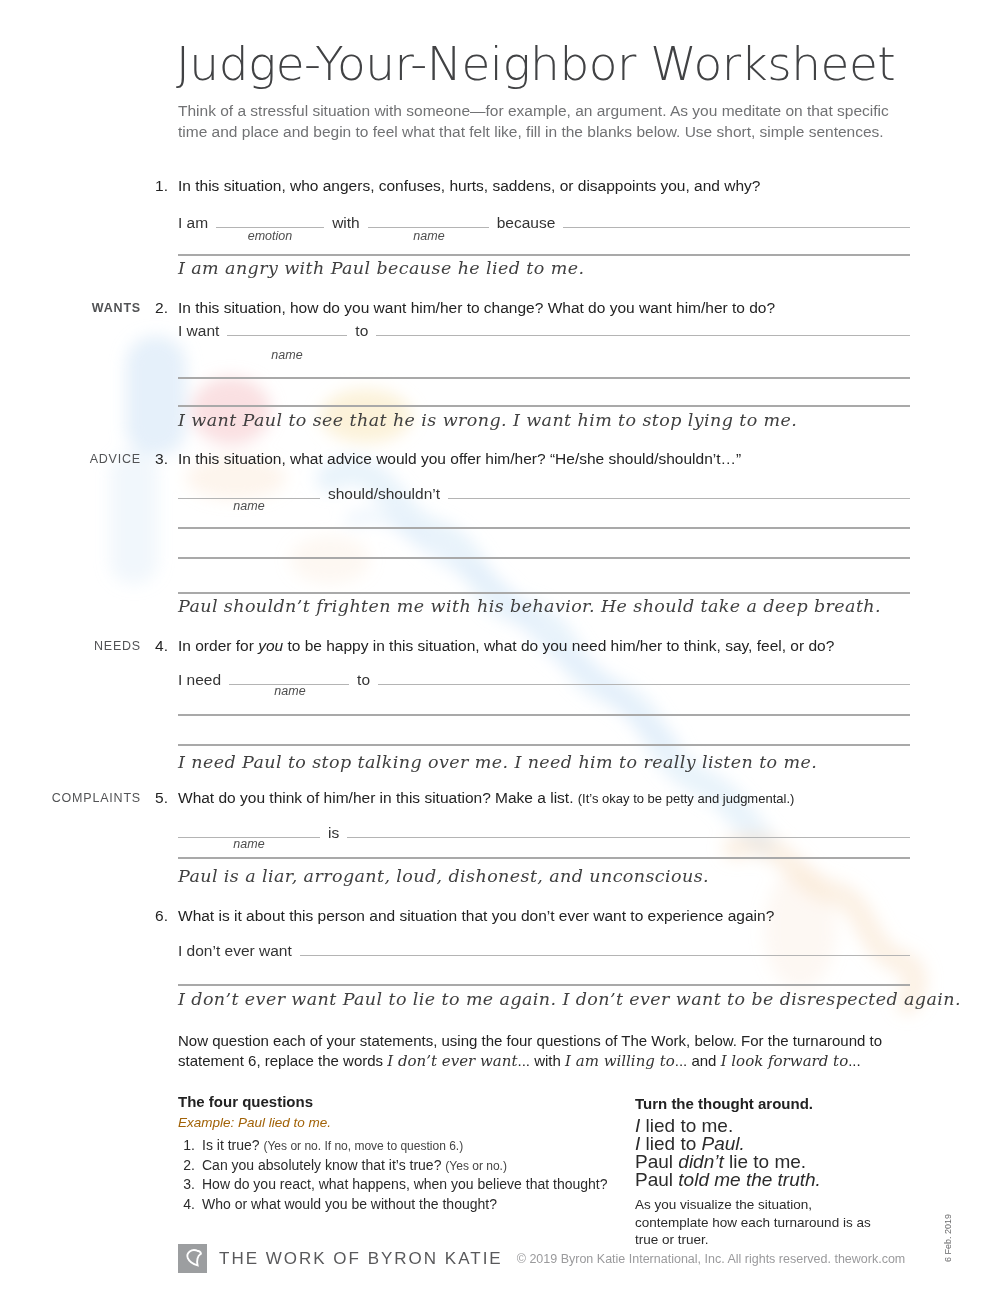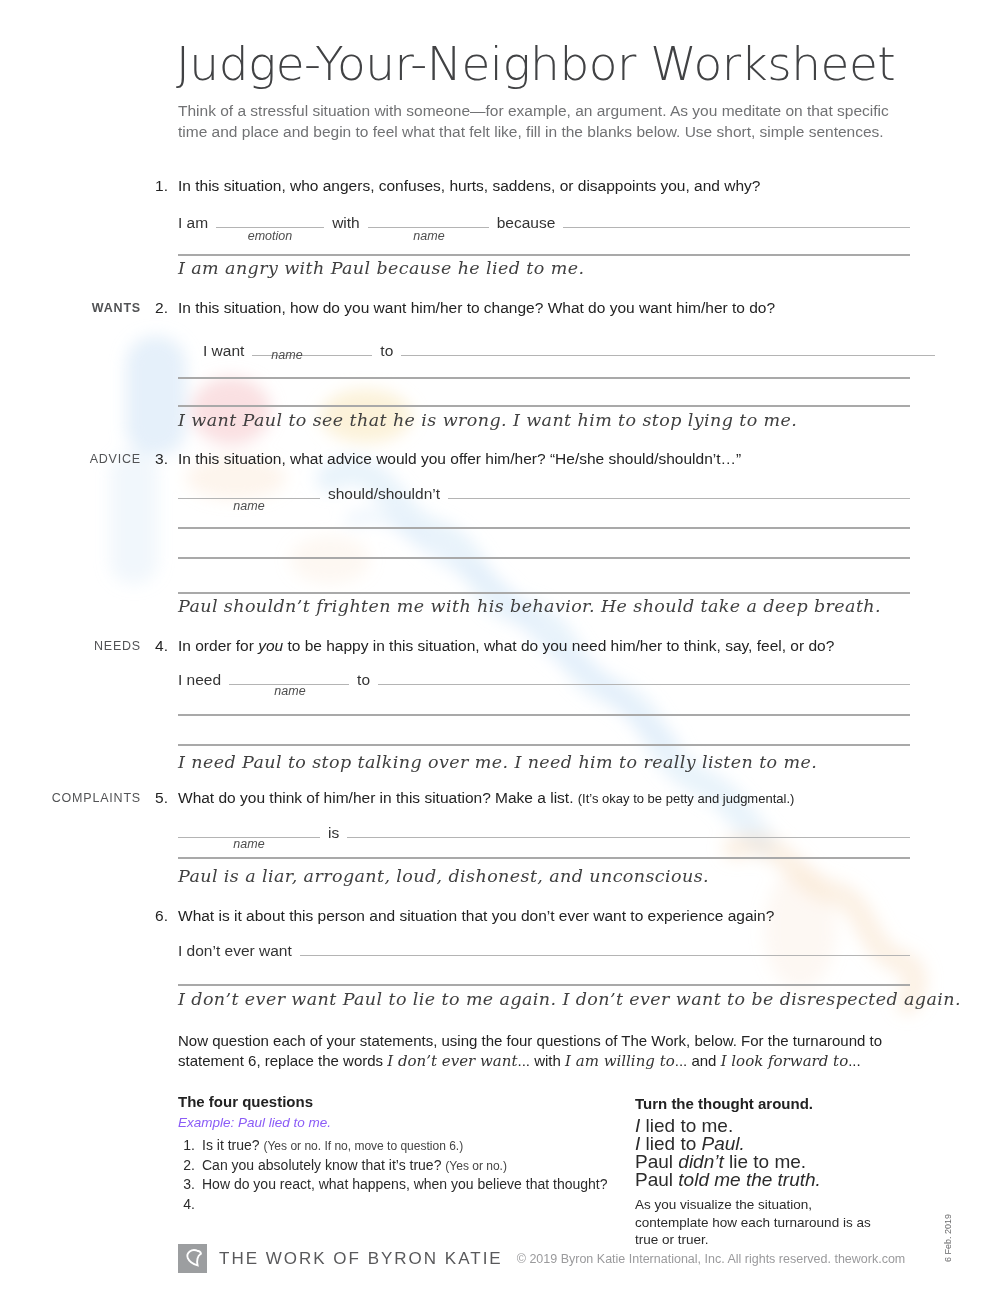--- a/index.html
+++ b/index.html
@@ -25,21 +25,21 @@
   .example{left:178px;width:760px;font-family:"DejaVu Serif","Liberation Serif",serif;
            font-style:italic;font-size:17.5px;letter-spacing:0.4px;color:#404040;white-space:nowrap;}
   .it{font-style:italic;}
   .small-paren{font-size:13px;}
 
   .note{left:178px;top:1031px;width:740px;font-size:15px;line-height:20px;color:#232323;}
   .script{font-family:"DejaVu Serif","Liberation Serif",serif;font-style:italic;color:#333;}
 
   .col-head{font-size:15px;font-weight:700;color:#222;}
   .fq{left:178px;top:1093px;width:460px;}
-  .fq-example{font-style:italic;font-size:13.5px;color:#8b5cf6;margin-top:5px;}
+  .fq-example{font-style:italic;font-size:13.5px;color:#a16207;margin-top:5px;}
   .fq-list{margin-top:6px;}
   .fq-item{display:flex;gap:7px;font-size:14px;line-height:18.5px;color:#2b2b2b;}
   .fq-item .n{width:17px;text-align:right;flex:0 0 aupx;}
   .fq-item .paren{font-size:12px;color:#454545;}
 
   .ta{left:635px;top:1095px;width:300px;}
   .ta-line{font-size:19px;line-height:18px;color:#2b2b2b;}
   .ta-note{margin-top:7px;font-size:13.5px;line-height:17.5px;color:#2b2b2b;width:250px;}
 
   .footer{left:178px;top:1244px;display:flex;align-items:center;gap:12px;}
@@ -89,21 +89,21 @@
       <span class="blank flex"></span>
     </div>
     <div class="abs under-label" style="left:215px;top:229px;width:110px;">emotion</div>
     <div class="abs under-label" style="left:368px;top:229px;width:122px;">name</div>
     <div class="abs wline" style="top:254px;"></div>
     <div class="abs example" style="top:258px;">I am angry with Paul because he lied to me.</div>
 
     <div class="abs side-label" style="top:301px;font-weight:bold;">WANTS</div>
     <div class="abs q-num" style="left:142px;top:299px;">2.</div>
     <div class="abs q-text" style="left:178px;top:299px;width:740px;">In this situation, how do you want him/her to change? What do you want him/her to do?</div>
-    <div class="abs fill-row" style="top:338px;margin-left:25px;">
+    <div class="abs fill-row" style="top:318px;">
       <span>I want</span>
       <span class="blank" style="width:120px;"></span>
       <span>to</span>
       <span class="blank flex"></span>
     </div>
     <div class="abs under-label" style="left:227px;top:348px;width:120px;">name</div>
     <div class="abs wline" style="top:377px;"></div>
     <div class="abs wline" style="top:405px;"></div>
     <div class="abs example" style="top:410px;">I want Paul to see that he is wrong. I want him to stop lying to me.</div>
 
@@ -169,20 +169,21 @@
         <div class="fq-item">
             <span class="n">2.</span>
             <span><span>Can you absolutely know that it’s true? </span><span class="paren">(Yes or no.)</span></span>
           </div>
         <div class="fq-item">
             <span class="n">3.</span>
             <span><span>How do you react, what happens, when you believe that thought?</span><span class="paren"></span></span>
           </div>
         <div class="fq-item">
             <span class="n">4.</span>
+            <span><span>Who or what would you be without the thought?</span><span class="paren"></span></span>
           </div>
       </div>
     </div>
 
     <div class="abs ta">
       <div class="col-head" style="margin-bottom:5px;">Turn the thought around.</div>
       <div class="ta-line"><span class="it">I</span><span> lied to me.</span></div>
       <div class="ta-line"><span class="it">I</span><span> lied to </span><span class="it">Paul.</span></div>
       <div class="ta-line"><span>Paul </span><span class="it">didn’t</span><span> lie to me.</span></div>
       <div class="ta-line"><span>Paul </span><span class="it">told me the truth.</span></div>

